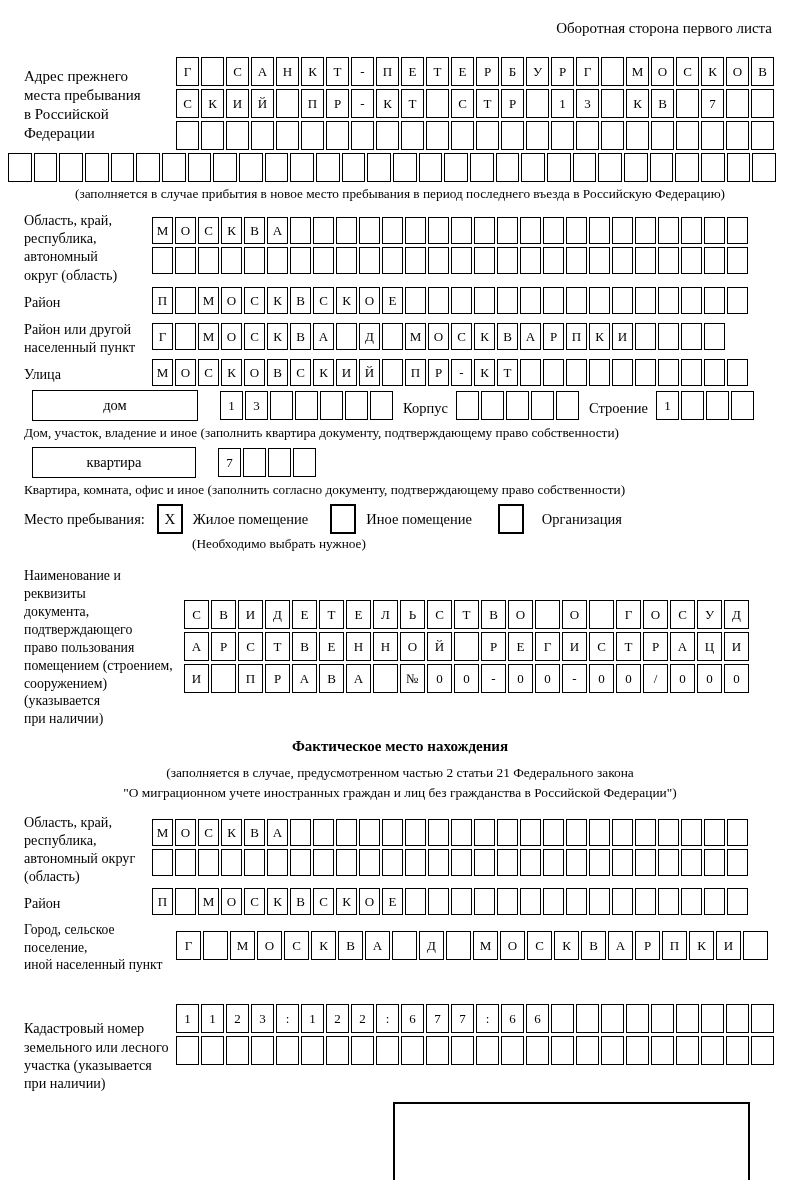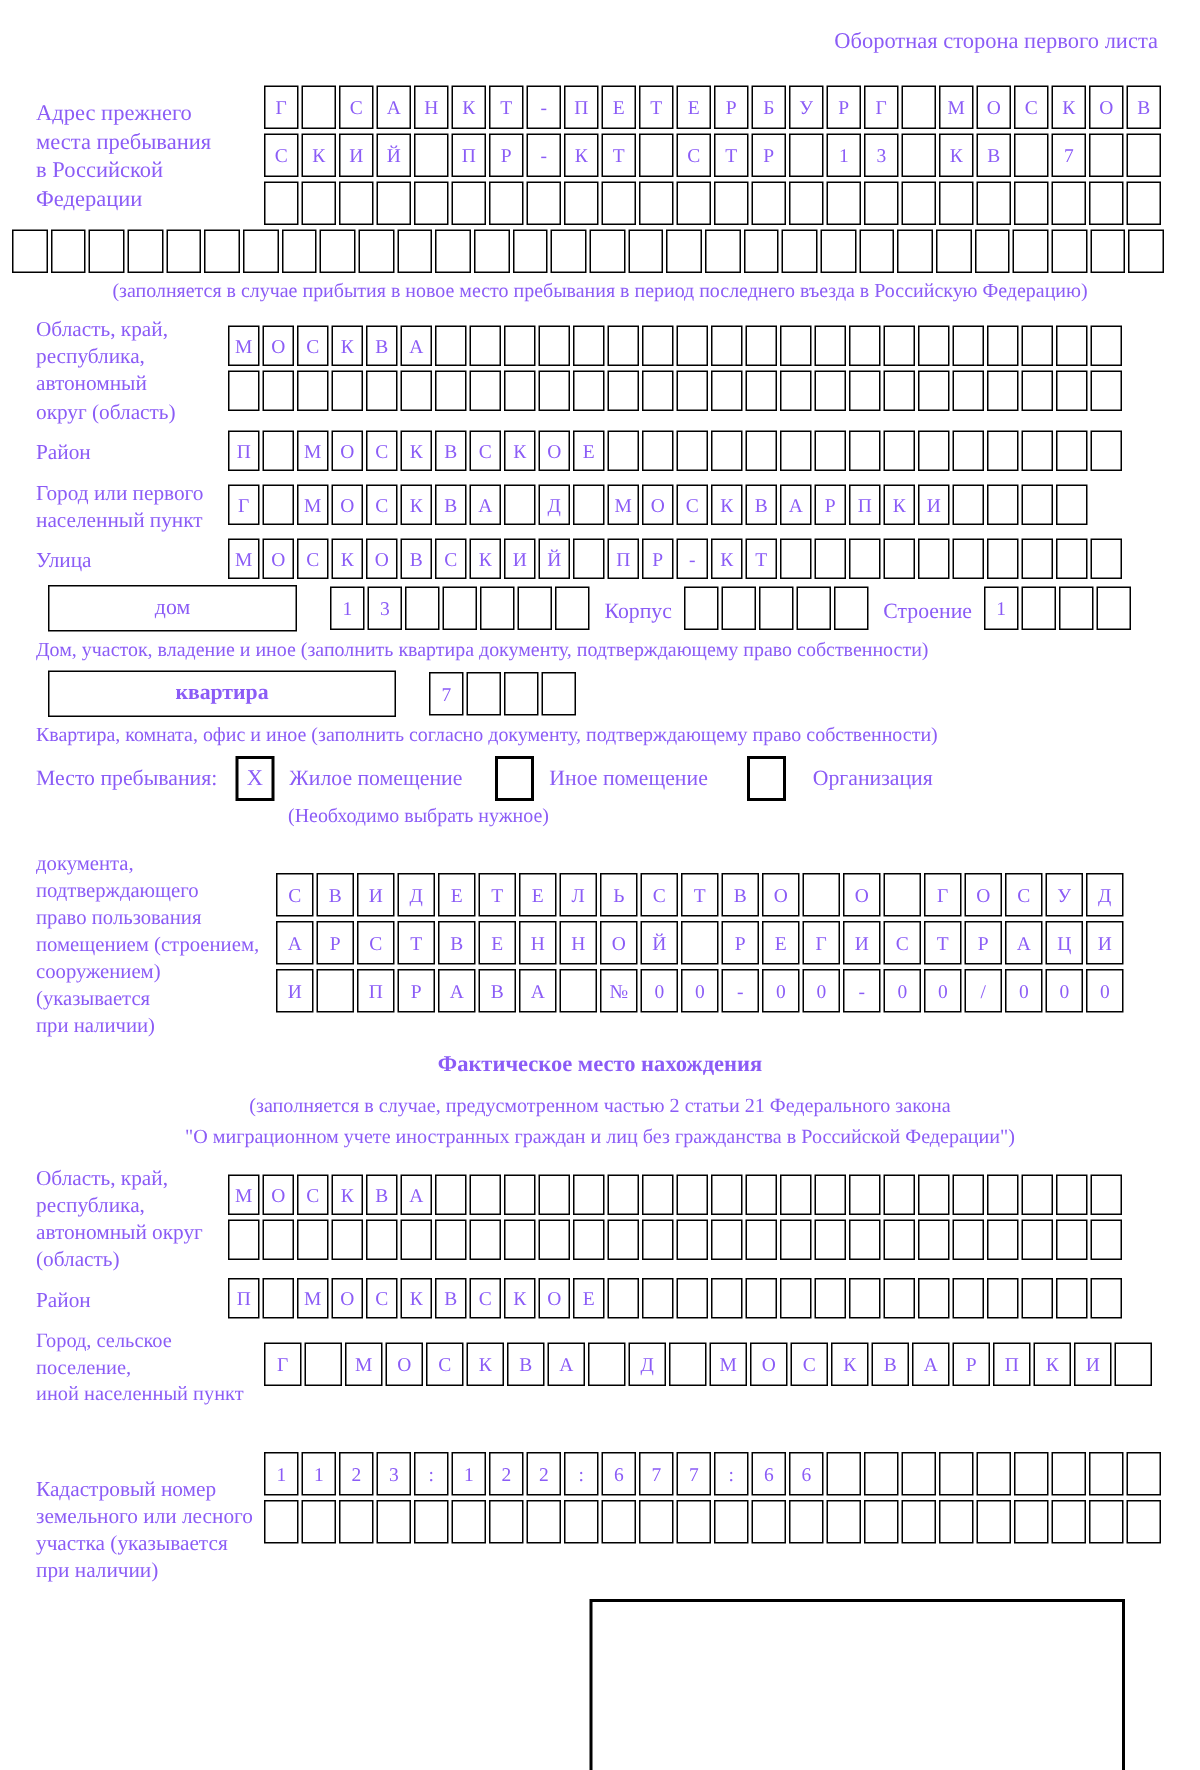--- a/index.html
+++ b/index.html
@@ -1,18 +1,18 @@
 <!DOCTYPE html>
 <html><head>
 <meta charset="utf-8">
 <style>
   html,body{margin:0;padding:0;background:#fff;}
   .page{
     width:800px;height:1180px;box-sizing:border-box;overflow:hidden;
-    padding:12px 24px 0 24px;background:#fff;color:#8b5cf6;
+    padding:12px 24px 0 24px;background:#fff;color:#000000;
     font-family:"Liberation Serif","DejaVu Serif",serif;font-size:14.5px;
   }
   .hdr{text-align:right;font-size:15px;margin:8px 4px 20px 0;}
   .row{display:flex;align-items:center;margin-bottom:3px;}
   .lbl{flex:0 0 auto;line-height:1.28;padding-top:3px;font-size:14.2px;}
   .lbl span{display:block;}
   .lbl-top{width:152px;font-size:15px;}
   .lbl-std{width:128px;}
   .lbl-doc{width:160px;font-size:13.8px;line-height:1.3;}
   .lbl-city3{width:152px;font-size:13.6px;}
@@ -29,21 +29,21 @@
   .fullrow{margin-left:-16px;margin-bottom:4px;}
   .note{font-size:13.3px;margin:1px 0 6px 0;}
   .center{text-align:center;}
   .h2title{text-align:center;font-weight:bold;font-size:15.5px;margin:8px 0 10px 0;}
   .h3title{text-align:center;font-weight:bold;font-size:15px;margin:10px 0 8px 0;}
   .namedbox{
     box-sizing:border-box;border:1.8px solid #000;height:31px;
     display:flex;align-items:center;justify-content:center;font-size:14.5px;
   }
   .dombox{width:166px;margin-left:8px;}
-  .aptbox{width:232px;margin-left:8px;font-weight:bold;}
+  .aptbox{width:164px;margin-left:8px;}
   .inlinelbl{padding:5px 8px 0 10px;}
   .houserow{margin-top:4px;margin-bottom:4px;}
   .cb{
     box-sizing:border-box;border:2px solid #000;width:26px;height:30px;
     display:flex;align-items:center;justify-content:center;font-size:15px;
   }
   .stayrow{display:flex;align-items:center;margin:6px 0 2px 0;}
   .stayrow .optlbl{padding:0 8px 0 10px;}
   .staynote{margin-left:168px;margin-bottom:12px;}
   .actnote{font-size:13.4px;line-height:1.5;}
@@ -279,21 +279,21 @@
         <span class="cell"></span>
         <span class="cell"></span>
         <span class="cell"></span>
         <span class="cell"></span>
         <span class="cell"></span>
       </div>
   </div>
 
   <div class="row">
     <div class="lbl lbl-std">
-      <span>Город или первого</span>
+      <span>Район или другой</span>
       <span>населенный пункт</span>
     </div>
     <div class="cells">
         <span class="cell">Г</span>
         <span class="cell"></span>
         <span class="cell">М</span>
         <span class="cell">О</span>
         <span class="cell">С</span>
         <span class="cell">К</span>
         <span class="cell">В</span>
@@ -400,20 +400,21 @@
     <div class="optlbl">Жилое помещение</div>
     <div class="cb" style="margin-left:14px;"></div>
     <div class="optlbl">Иное помещение</div>
     <div class="cb" style="margin-left:18px;"></div>
     <div class="optlbl" style="padding-left:18px;">Организация</div>
   </div>
   <div class="note staynote">(Необходимо выбрать нужное)</div>
 
   <div class="row">
     <div class="lbl lbl-doc">
+      <span>Наименование и реквизиты</span>
       <span>документа, подтверждающего</span>
       <span>право пользования</span>
       <span>помещением (строением,</span>
       <span>сооружением) (указывается</span>
       <span>при наличии)</span>
     </div>
     <div class="cellcol">
       <div class="cells w25">
           <span class="cell">С</span>
           <span class="cell">В</span>

